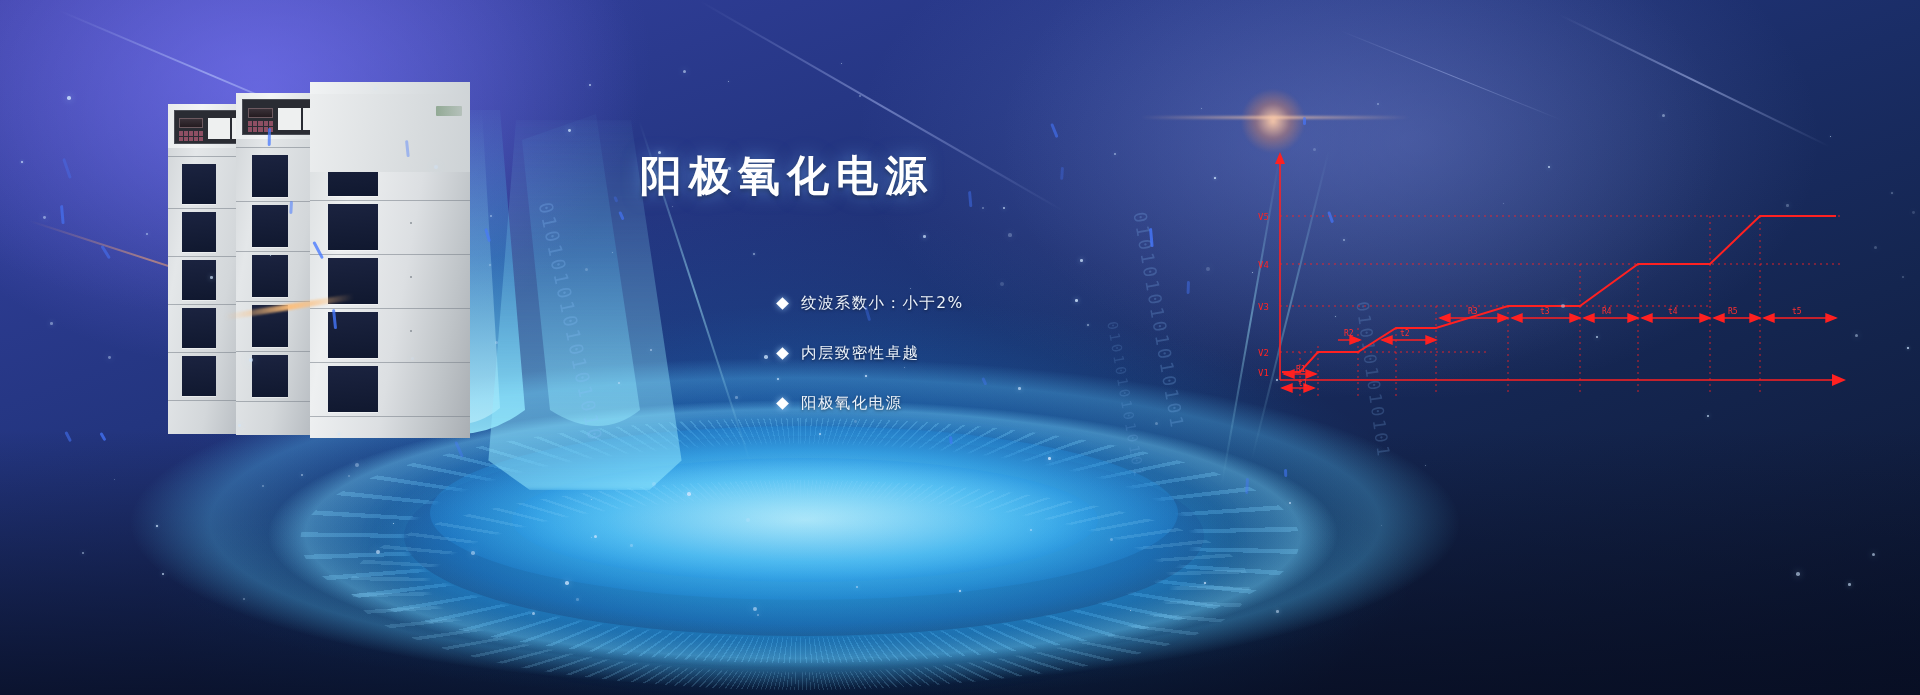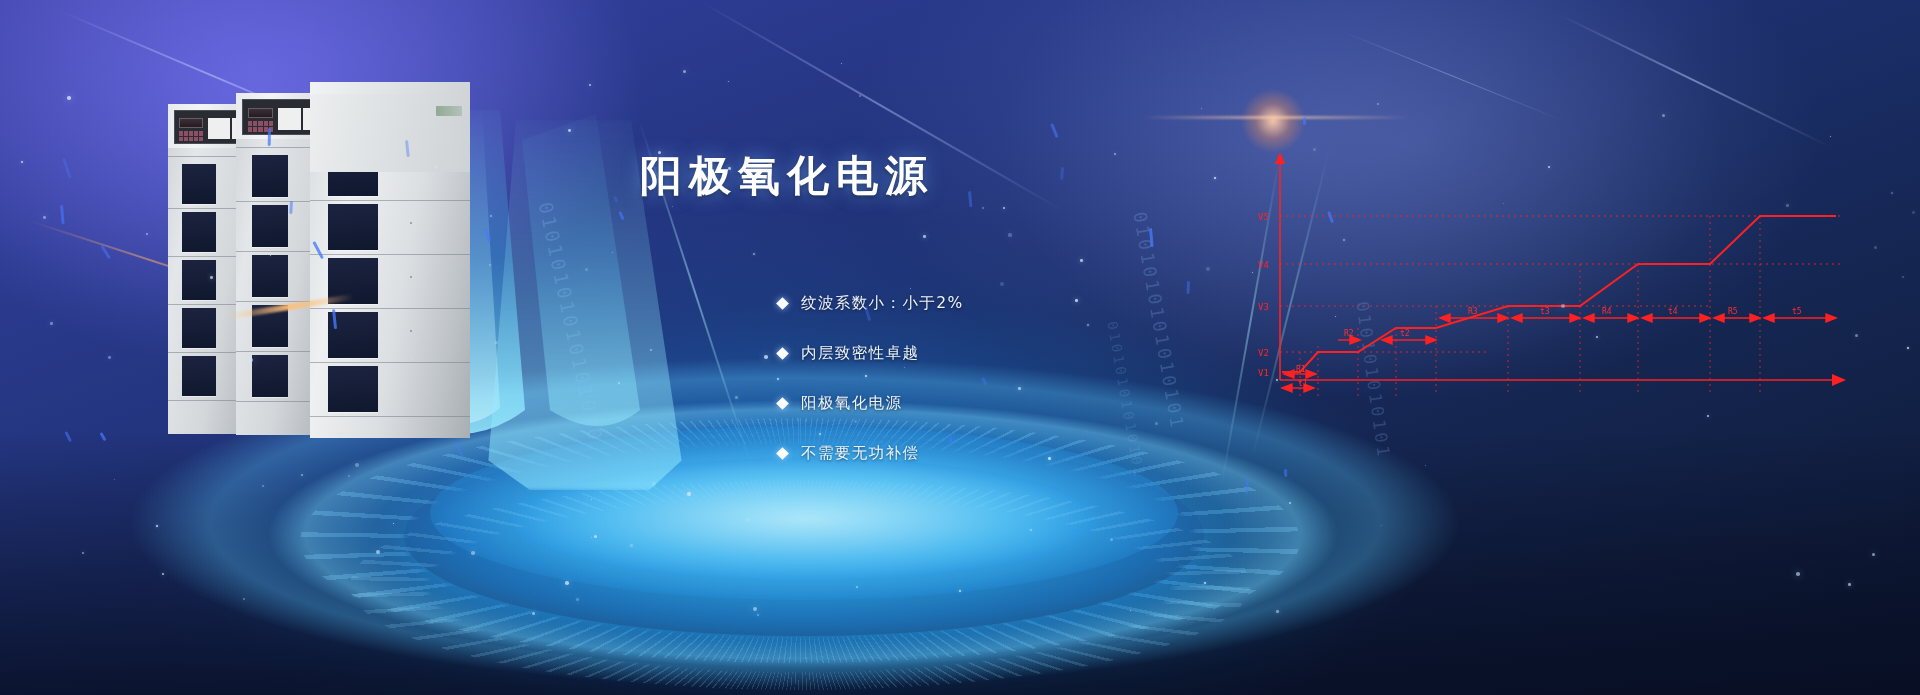--- a/index.html
+++ b/index.html
@@ -368,24 +368,20 @@
       <span class="dia"></span>
       <span class="txt">纹波系数小：小于2%</span>
     </div>
     <div class="bullet">
       <span class="dia"></span>
       <span class="txt">内层致密性卓越</span>
     </div>
     <div class="bullet">
       <span class="dia"></span>
       <span class="txt">阳极氧化电源</span>
-    </div>
-    <div class="bullet">
-      <span class="dia"></span>
-      <span class="txt">不需要无功补偿</span>
     </div>
   </div>
 
   <div id="particles">
       <div class="pt" style="left:1018px;top:387px;width:2.6px;height:2.6px;opacity:0.69;box-shadow:0 0 5px rgba(180,225,255,.7);"></div>
       <div class="pt" style="left:50px;top:322px;width:2.7px;height:2.7px;opacity:0.45;box-shadow:0 0 5px rgba(180,225,255,.7);"></div>
       <div class="pt" style="left:1276px;top:379px;width:1.8px;height:1.8px;opacity:0.78;box-shadow:0 0 4px rgba(180,225,255,.7);"></div>
       <div class="pt" style="left:589px;top:84px;width:2.3px;height:2.3px;opacity:0.76;box-shadow:0 0 5px rgba(180,225,255,.7);"></div>
       <div class="pt" style="left:630px;top:544px;width:2.5px;height:2.5px;opacity:0.33;box-shadow:0 0 5px rgba(180,225,255,.7);"></div>
       <div class="pt" style="left:1561px;top:304px;width:4.0px;height:4.0px;opacity:0.46;box-shadow:0 0 8px rgba(180,225,255,.7);"></div>

